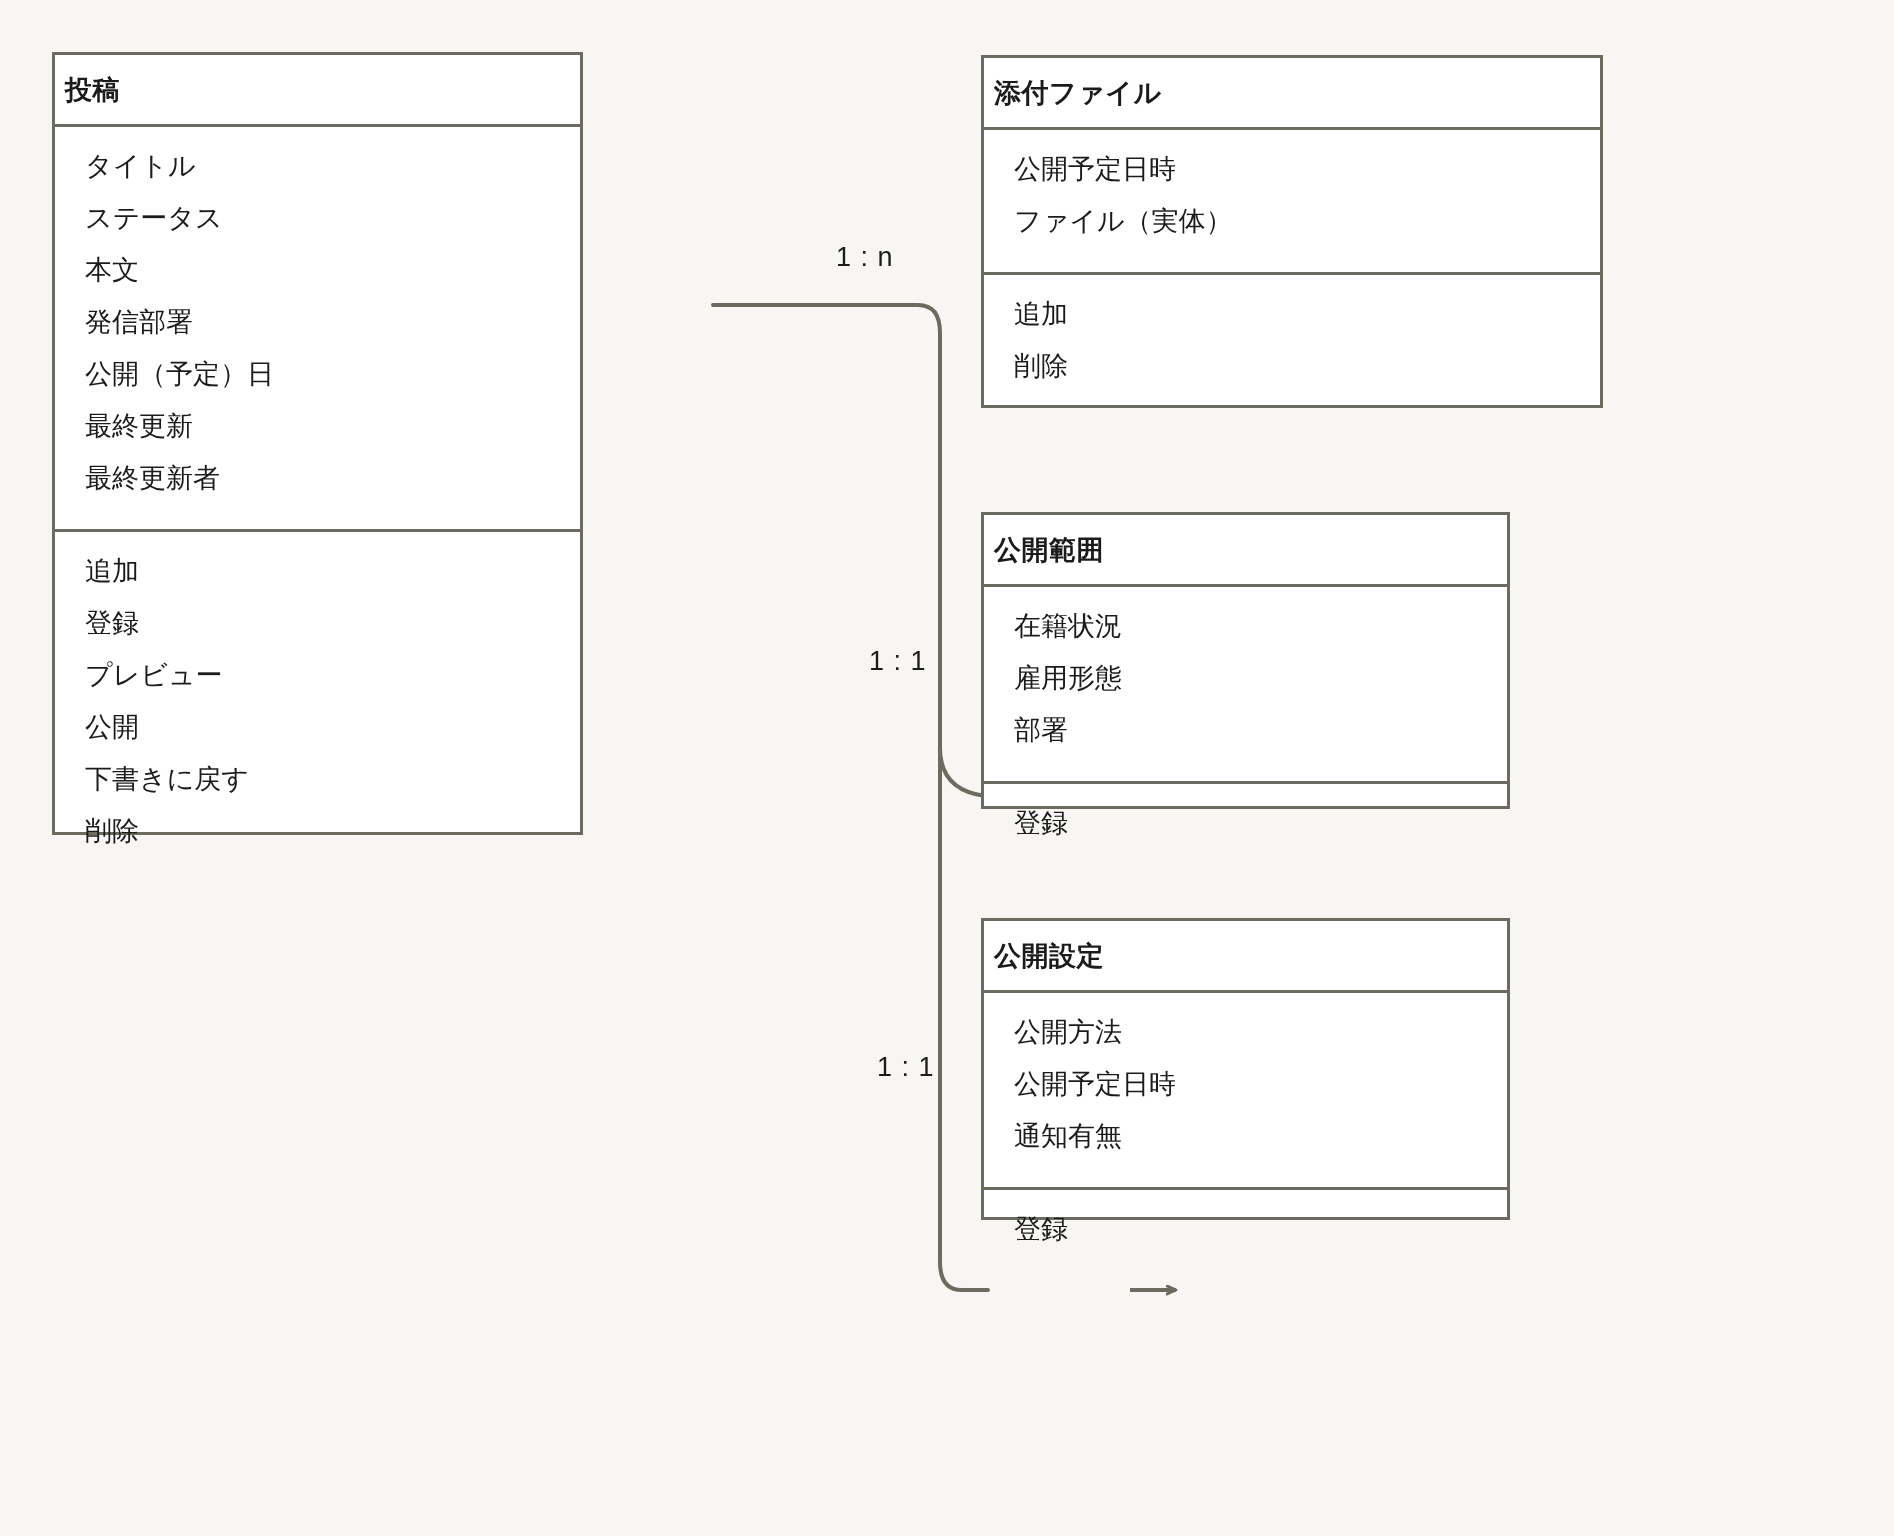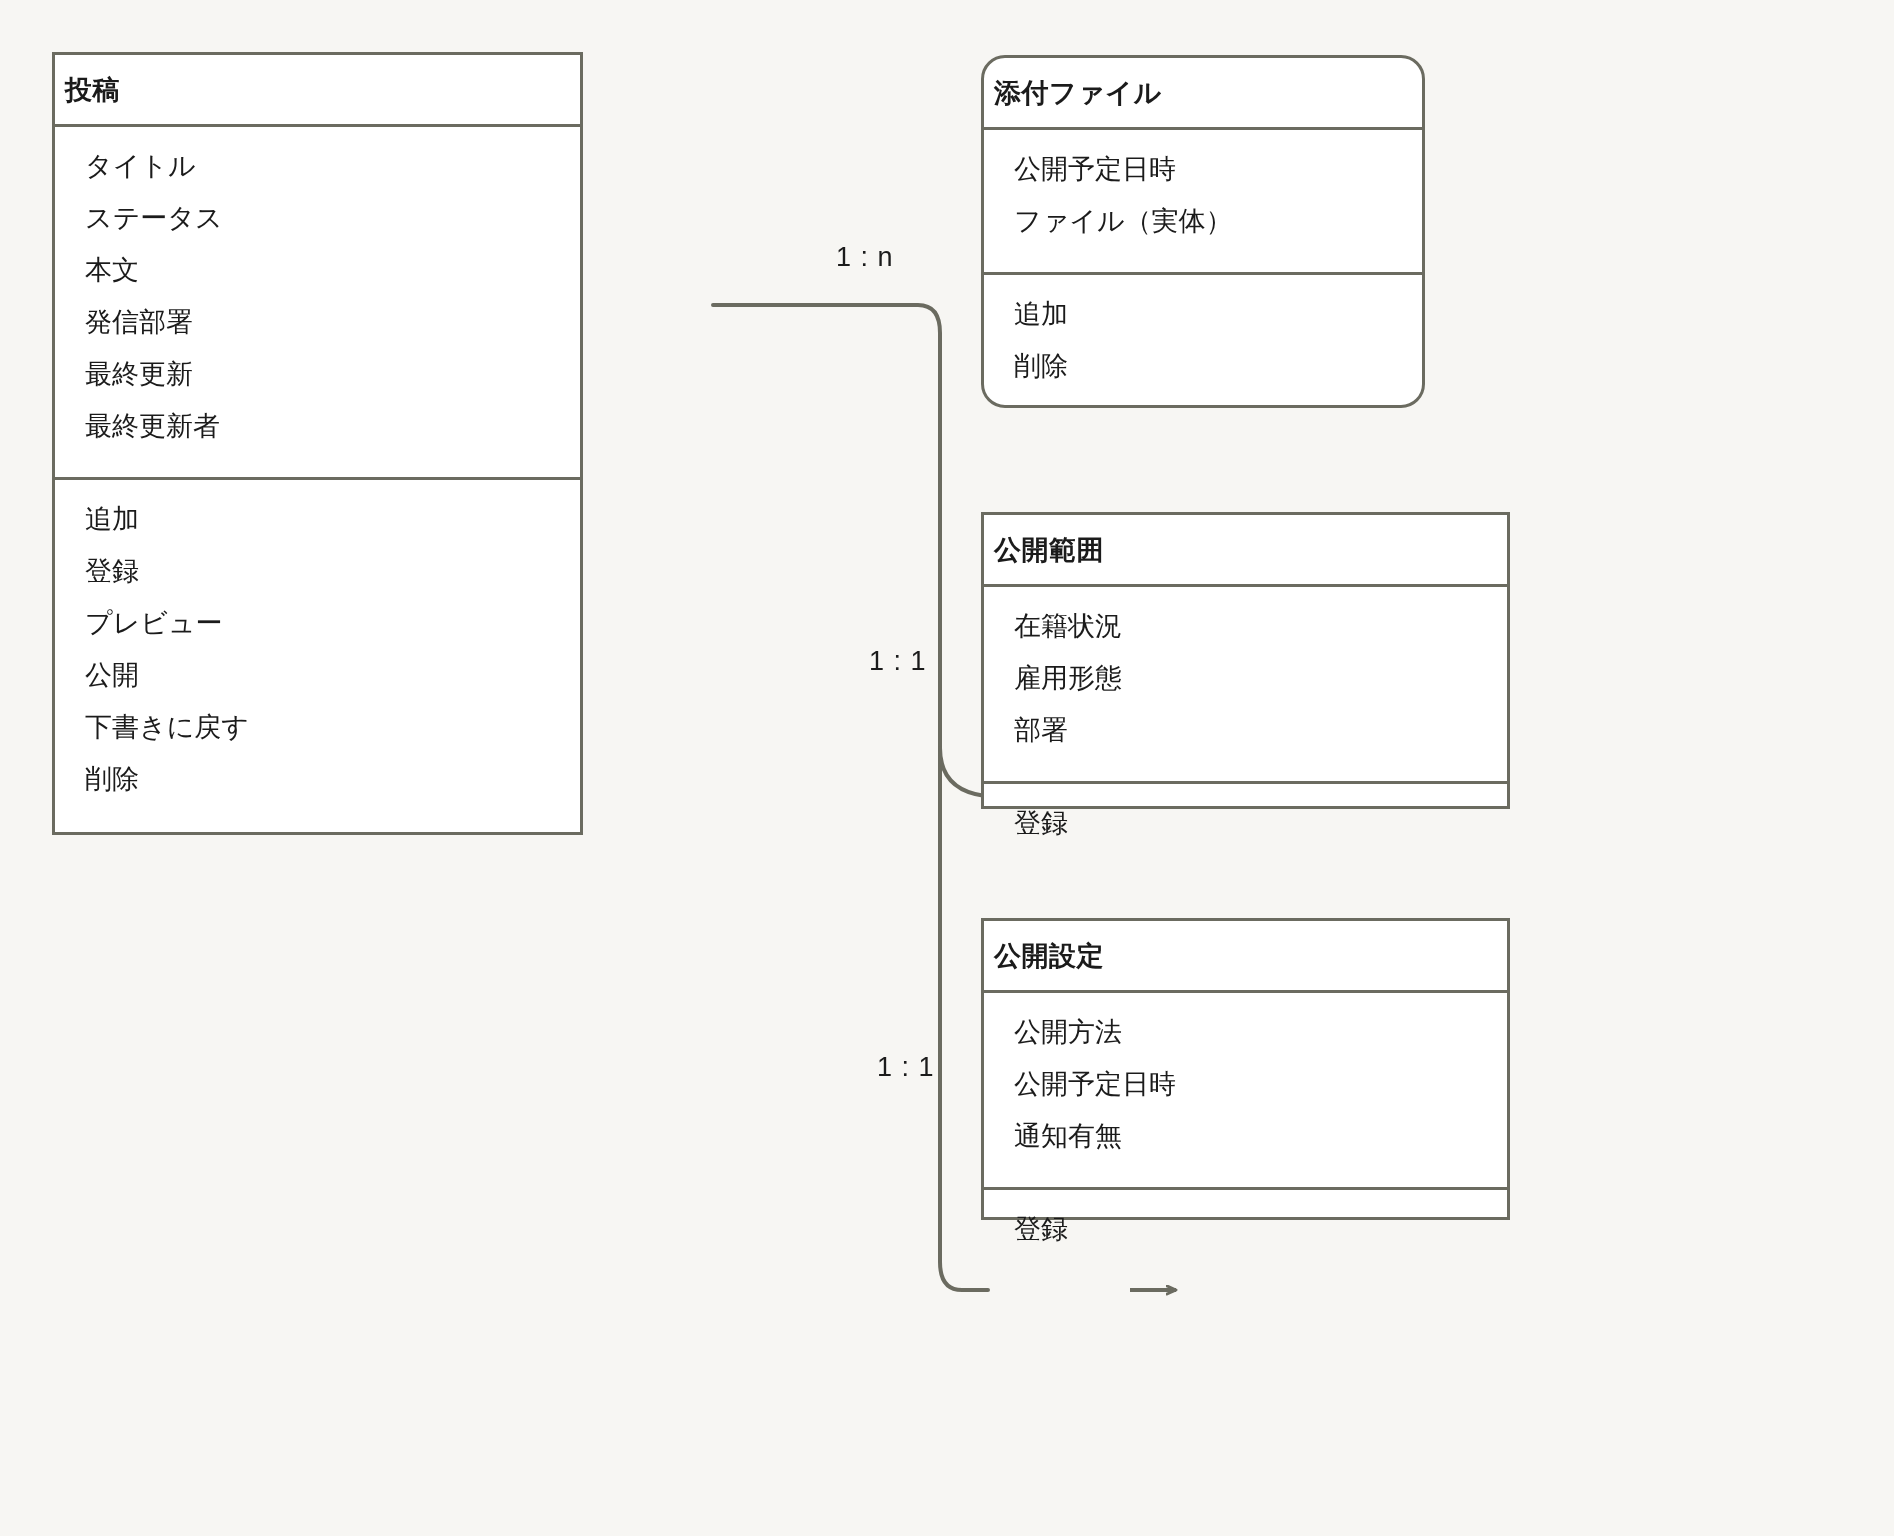--- a/index.html
+++ b/index.html
@@ -44,21 +44,21 @@
     margin-top: 8px;
   }
   .uml-row {
     font-size: 27px;
     line-height: 1;
     padding: 12px 30px 13px;
     white-space: nowrap;
   }
   
   #box-post      { left: 52px;  top: 52px;   width: 531px; height: 783px; }
-  #box-attach    { left: 981px; top: 55px;   width: 444px; height: 353px; border-radius: 24px; }
+  #box-attach    { left: 981px; top: 55px;   width: 622px; height: 353px; }
   #box-scope     { left: 981px; top: 512px;  width: 529px; height: 297px; }
   #box-settings  { left: 981px; top: 918px;  width: 529px; height: 302px; }
 
   .edge-label {
     position: absolute;
     font-size: 27px;
     line-height: 1;
     color: #1b1b1b;
     white-space: nowrap;
     letter-spacing: 1px;
@@ -90,20 +90,21 @@
 <div class="edge-label" id="label-11a">1 : 1</div>
 <div class="edge-label" id="label-11b">1 : 1</div>
 
 <div class="uml-box" id="box-post">
   <div class="uml-title">投稿</div>
   <div class="uml-section">
     <div class="uml-row">タイトル</div>
     <div class="uml-row">ステータス</div>
     <div class="uml-row">本文</div>
     <div class="uml-row">発信部署</div>
+    <div class="uml-row">公開（予定）日</div>
     <div class="uml-row">最終更新</div>
     <div class="uml-row">最終更新者</div>
   </div>
   <div class="uml-section">
     <div class="uml-row">追加</div>
     <div class="uml-row">登録</div>
     <div class="uml-row">プレビュー</div>
     <div class="uml-row">公開</div>
     <div class="uml-row">下書きに戻す</div>
     <div class="uml-row">削除</div>

